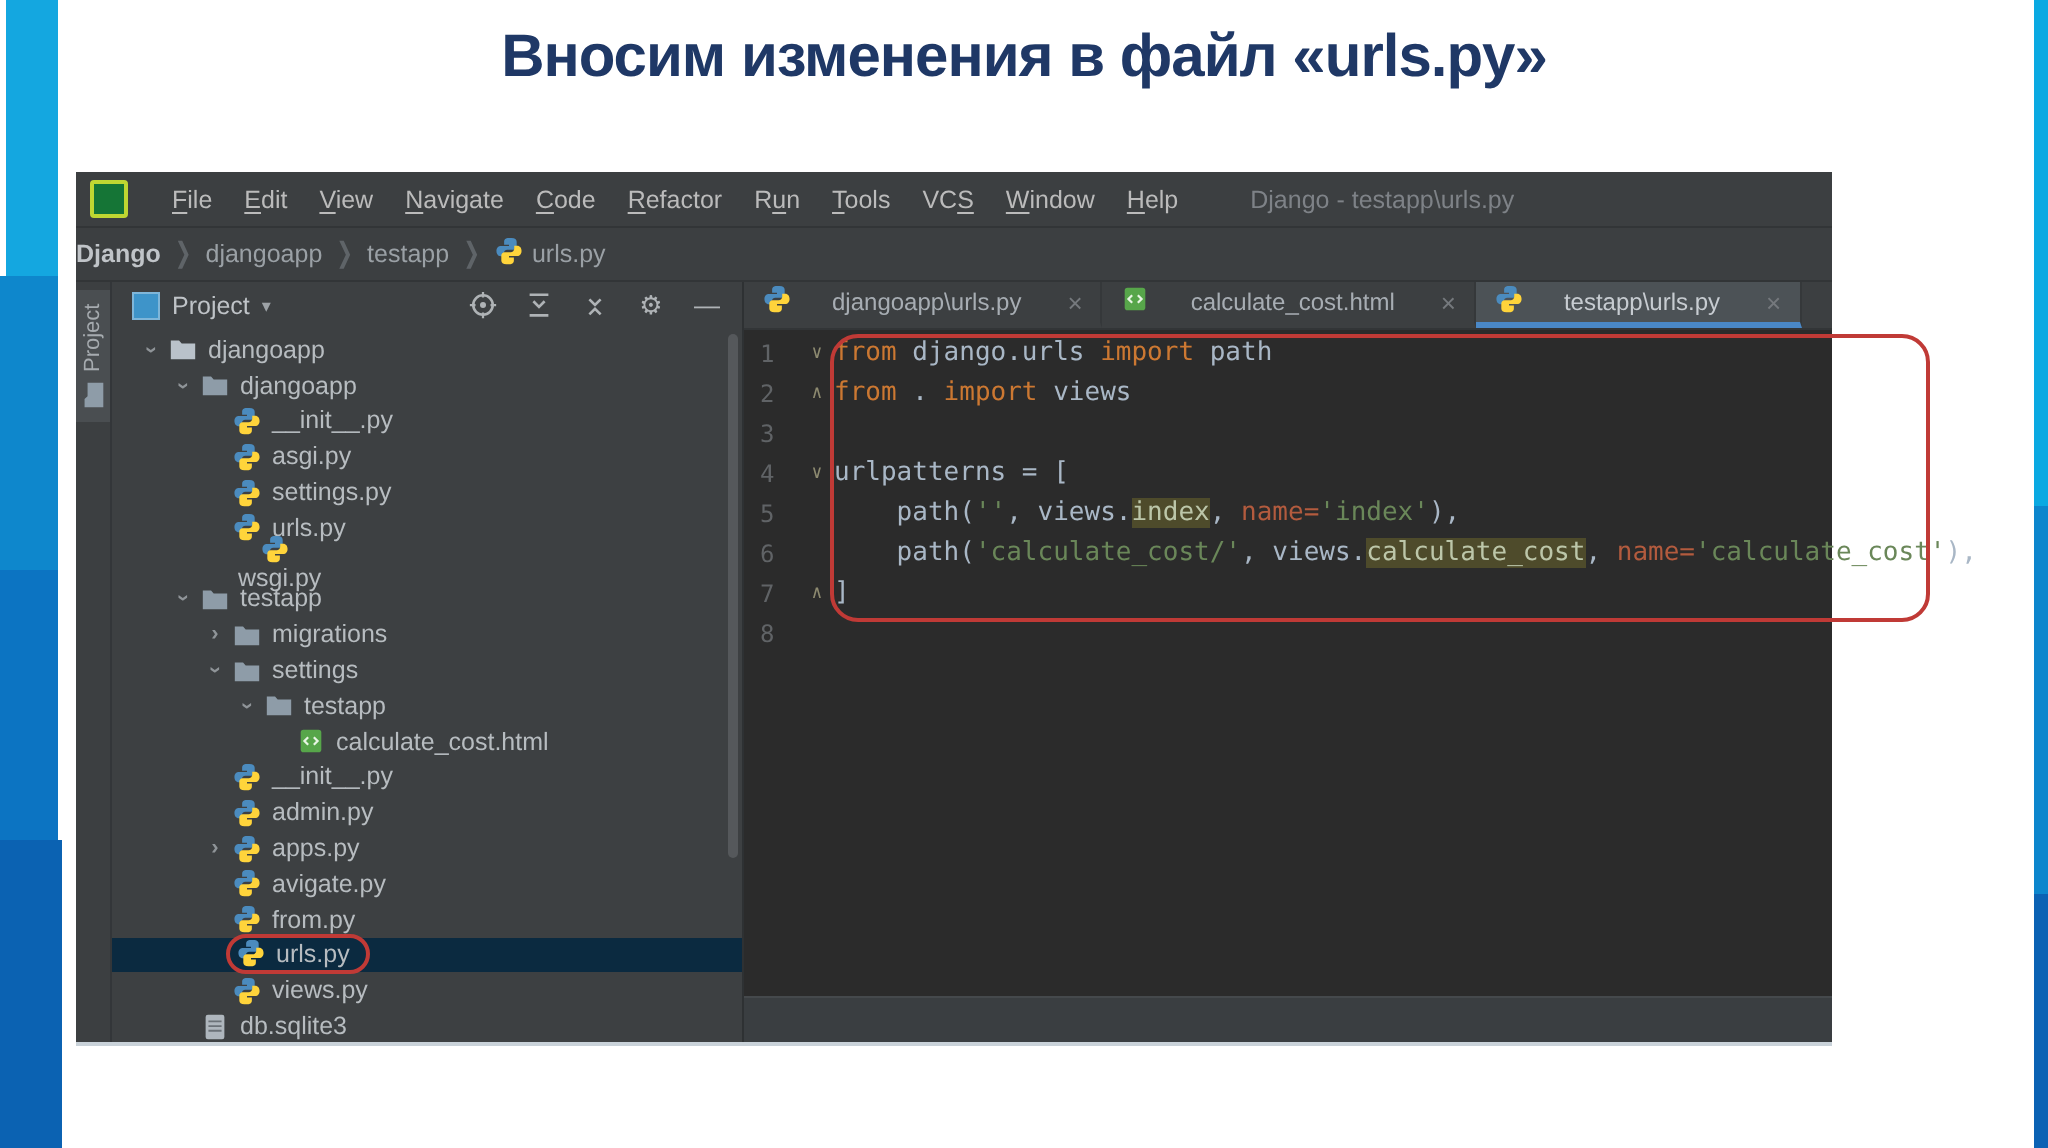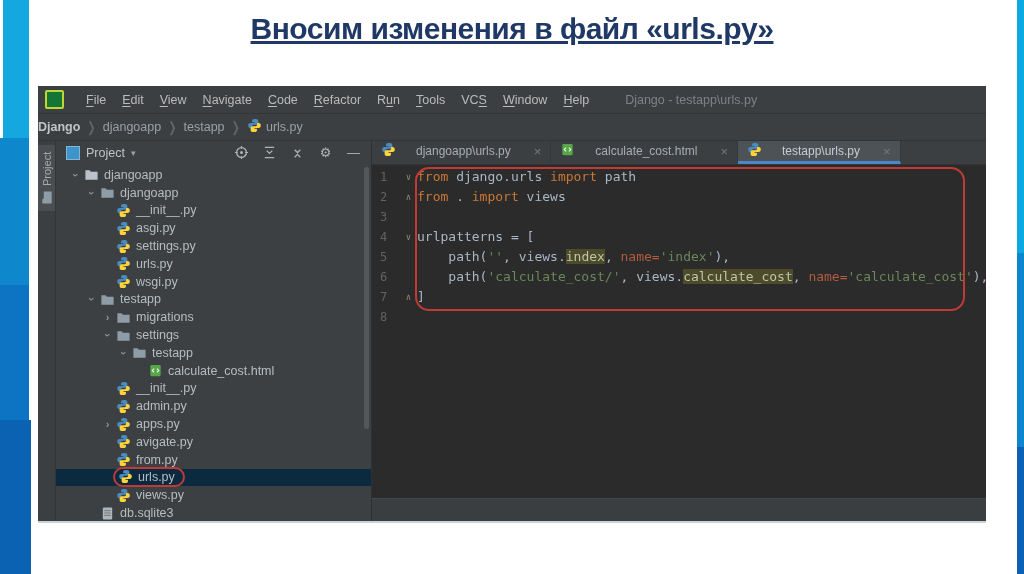--- a/index.html
+++ b/index.html
@@ -7,25 +7,24 @@
     width:1024px;height:574px;position:relative;overflow:hidden;
     background:#ffffff;font-family:"Liberation Sans",sans-serif;
   }
   
   .deco{position:absolute;}
   
   .slide-title{
     position:absolute;left:0;top:12px;width:1024px;text-align:center;
     font-size:30px;font-weight:bold;color:var(--title-color,#1F3866);
     letter-spacing:-0.5px;
-    text-decoration:underline;
   }
   
   .ide{
-    position:absolute;left:38px;top:86px;width:948px;height:434px;
+    position:absolute;left:38px;top:86px;width:878px;height:434px;
     background:var(--window-bg,#3C3F41);color:#BBBBBB;
     border-bottom:3px solid #C9D2D9;
     font-size:12.5px;
   }
   .menu-bar{height:27px;display:flex;align-items:center;padding-left:7px;border-bottom:1px solid #323537;}
   .app-logo{width:15px;height:15px;border:2px solid #BFD732;background:#157536;border-radius:2px;margin-right:14px;flex:none;}
   .menu-item{padding:3px 8px;color:#BBBBBB;cursor:default;}
   .menu-item u{text-underline-offset:2px;}
   .win-title{margin-left:28px;color:#7E8287;}
   .crumb-bar{height:26px;display:flex;align-items:center;padding-left:0;border-bottom:1px solid #323537;gap:7px;}
@@ -238,21 +237,21 @@
                 <svg width="15" height="15" viewBox="0 0 16 16">
                   <path d="M7.9 1C6 1 5.4 1.9 5.4 3v1.6H8v.7H3.7C2.1 5.3 1.3 6.5 1.3 8s.8 2.8 2.4 2.8h1.5V9.2c0-1 .9-1.9 1.9-1.9h3.3c.9 0 1.7-.8 1.7-1.7V3c0-1.1-.9-2-2.7-2z" fill="#4B8BBE"></path>
                   <path d="M8.1 15c1.9 0 2.5-.9 2.5-2v-1.6H8v-.7h4.3c1.6 0 2.4-1.2 2.4-2.7s-.8-2.8-2.4-2.8h-1.5v1.6c0 1-.9 1.9-1.9 1.9H5.6c-.9 0-1.7.8-1.7 1.7V13c0 1.1.9 2 2.7 2z" fill="#FFD43B"></path>
                 </svg>
               </span>
               <span class="tlabel">urls.py</span>
             </span>
           </div>
           <div class="tree-row" style="padding-left: 44px;">
             <span class="chev"></span>
-            <span style="display: flex; align-items: center;">
+            <span style="display: flex; align-items: center; flex-direction: column;">
               <span class="ticon">
                 <svg width="15" height="15" viewBox="0 0 16 16">
                   <path d="M7.9 1C6 1 5.4 1.9 5.4 3v1.6H8v.7H3.7C2.1 5.3 1.3 6.5 1.3 8s.8 2.8 2.4 2.8h1.5V9.2c0-1 .9-1.9 1.9-1.9h3.3c.9 0 1.7-.8 1.7-1.7V3c0-1.1-.9-2-2.7-2z" fill="#4B8BBE"></path>
                   <path d="M8.1 15c1.9 0 2.5-.9 2.5-2v-1.6H8v-.7h4.3c1.6 0 2.4-1.2 2.4-2.7s-.8-2.8-2.4-2.8h-1.5v1.6c0 1-.9 1.9-1.9 1.9H5.6c-.9 0-1.7.8-1.7 1.7V13c0 1.1.9 2 2.7 2z" fill="#FFD43B"></path>
                 </svg>
               </span>
               <span class="tlabel">wsgi.py</span>
             </span>
           </div>
           <div class="tree-row" style="padding-left: 28px;">

